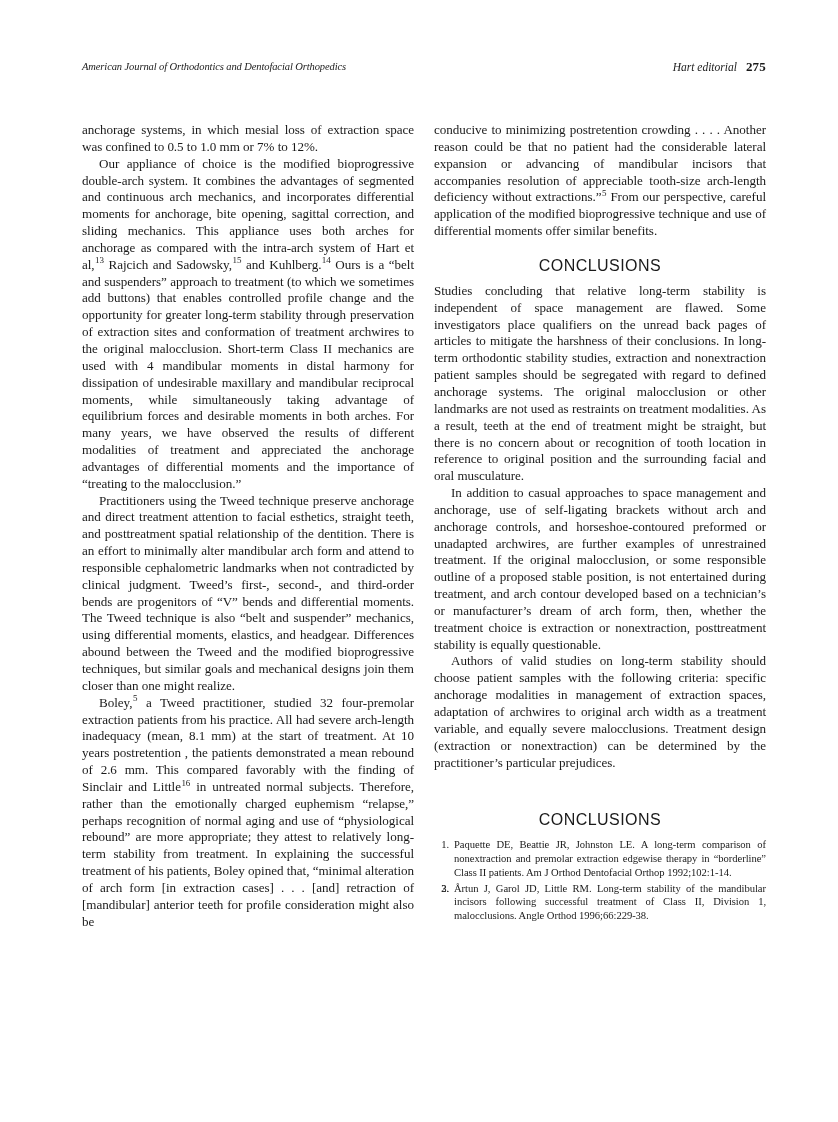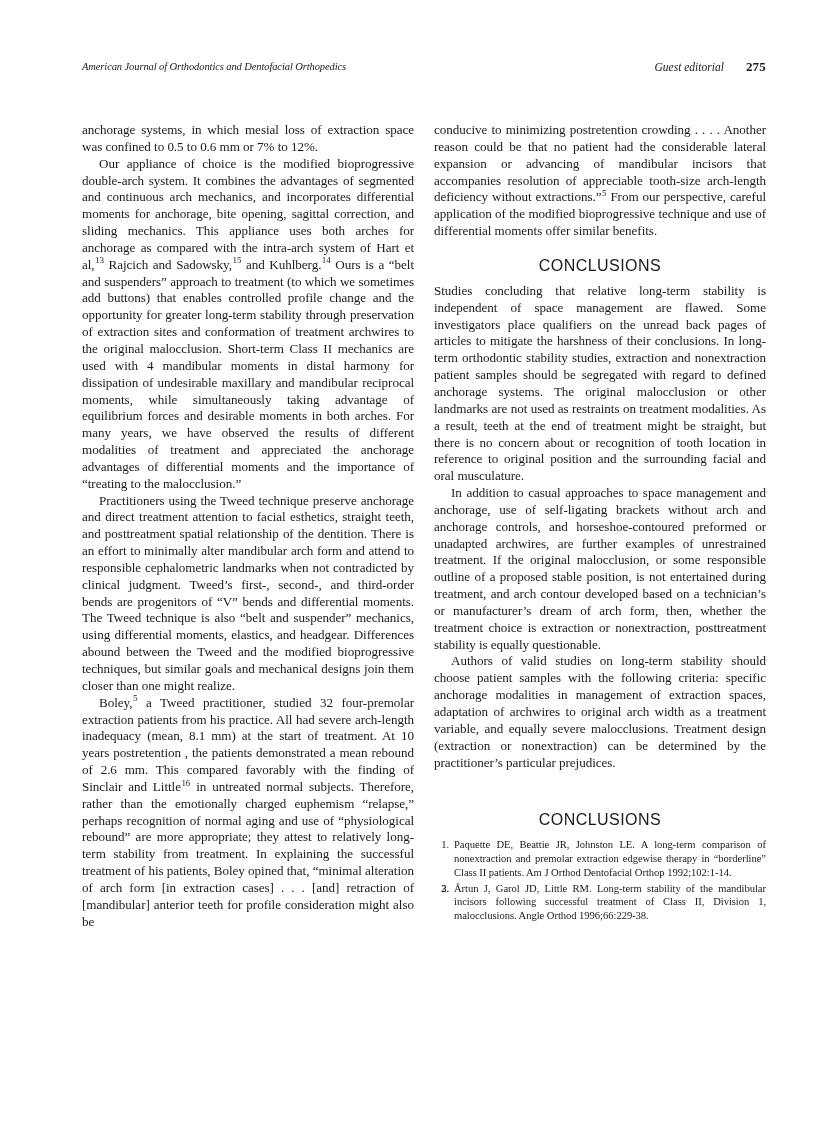--- a/index.html
+++ b/index.html
@@ -45,21 +45,21 @@
     line-height: 14.5px;
     white-space: nowrap;
   }
   .rh-right .gd-label {
     font-style: italic;
   }
   .rh-right .gd-page {
     font-weight: bold;
     font-style: normal;
     font-size: 13px;
-    margin-left: 22px;
+    margin-left: 9px;
     letter-spacing: 0.2px;
   }
 
   
   .columns {
     position: absolute;
     left: 78px;
     top: 122px;
     width: 684px;
     display: flex;
@@ -136,28 +136,28 @@
 </head>
 <body>
 
 <div class="page">
 
   <div class="running-head">
     <div class="rh-left">
       <div class="journal-line">American Journal of Orthodontics and Dentofacial Orthopedics</div>
     </div>
     <div class="rh-right">
-      <span class="gd-label">Guest editorial</span><span class="gd-page">275</span>
+      <span class="gd-label">Hart editorial</span><span class="gd-page">275</span>
     </div>
   </div>
 
   <div class="columns">
 
     <div class="col" id="col-left">
-        <p class="body first"><span>anchorage systems, in which mesial loss of extraction space was confined to 0.5 to 0.6 mm or 7% to 12%.</span></p>
+        <p class="body first"><span>anchorage systems, in which mesial loss of extraction space was confined to 0.5 to 1.0 mm or 7% to 12%.</span></p>
         <p class="body"><span>Our appliance of choice is the modified bioprogressive double-arch system. It combines the advantages of segmented and continuous arch mechanics, and incorporates differential moments for anchorage, bite opening, sagittal correction, and sliding mechanics. This appliance uses both arches for anchorage as compared with the intra-arch system of Hart et al,</span><sup class="ref">13</sup><span> Rajcich and Sadowsky,</span><sup class="ref">15</sup><span> and Kuhlberg.</span><sup class="ref">14</sup><span> Ours is a “belt and suspenders” approach to treatment (to which we sometimes add buttons) that enables controlled profile change and the opportunity for greater long-term stability through preservation of extraction sites and conformation of treatment archwires to the original malocclusion. Short-term Class II mechanics are used with 4 mandibular moments in distal harmony for dissipation of undesirable maxillary and mandibular reciprocal moments, while simultaneously taking advantage of equilibrium forces and desirable moments in both arches. For many years, we have observed the results of different modalities of treatment and appreciated the anchorage advantages of differential moments and the importance of “treating to the malocclusion.”</span></p>
         <p class="body"><span>Practitioners using the Tweed technique preserve anchorage and direct treatment attention to facial esthetics, straight teeth, and posttreatment spatial relationship of the dentition. There is an effort to minimally alter mandibular arch form and attend to responsible cephalometric landmarks when not contradicted by clinical judgment. Tweed’s first-, second-, and third-order bends are progenitors of “V” bends and differential moments. The Tweed technique is also “belt and suspender” mechanics, using differential moments, elastics, and headgear. Differences abound between the Tweed and the modified bioprogressive techniques, but similar goals and mechanical designs join them closer than one might realize.</span></p>
         <p class="body"><span>Boley,</span><sup class="ref">5</sup><span> a Tweed practitioner, studied 32 four-premolar extraction patients from his practice. All had severe arch-length inadequacy (mean, 8.1 mm) at the start of treatment. At 10 years postretention , the patients demonstrated a mean rebound of 2.6 mm. This compared favorably with the finding of Sinclair and Little</span><sup class="ref">16</sup><span> in untreated normal subjects. Therefore, rather than the emotionally charged euphemism “relapse,” perhaps recognition of normal aging and use of “physiological rebound” are more appropriate; they attest to relatively long-term stability from treatment. In explaining the successful treatment of his patients, Boley opined that, “minimal alteration of arch form [in extraction cases] . . . [and] retraction of [mandibular] anterior teeth for profile consideration might also be</span></p>
       </div>
 
     <div class="col" id="col-right">
         <p class="body first"><span>conducive to minimizing postretention crowding . . . . Another reason could be that no patient had the considerable lateral expansion or advancing of mandibular incisors that accompanies resolution of appreciable tooth-size arch-length deficiency without extractions.”</span><sup class="ref">5</sup><span> From our perspective, careful application of the modified bioprogressive technique and use of differential moments offer similar benefits.</span></p>
         <h2 class="section">CONCLUSIONS</h2>
         <p class="body first"><span>Studies concluding that relative long-term stability is independent of space management are flawed. Some investigators place qualifiers on the unread back pages of articles to mitigate the harshness of their conclusions. In long-term orthodontic stability studies, extraction and nonextraction patient samples should be segregated with regard to defined anchorage systems. The original malocclusion or other landmarks are not used as restraints on treatment modalities. As a result, teeth at the end of treatment might be straight, but there is no concern about or recognition of tooth location in reference to original position and the surrounding facial and oral musculature.</span></p>
         <p class="body"><span>In addition to casual approaches to space management and anchorage, use of self-ligating brackets without arch and anchorage controls, and horseshoe-contoured preformed or unadapted archwires, are further examples of unrestrained treatment. If the original malocclusion, or some responsible outline of a proposed stable position, is not entertained during treatment, and arch contour developed based on a technician’s or manufacturer’s dream of arch form, then, whether the treatment choice is extraction or nonextraction, posttreatment stability is equally questionable.</span></p>

